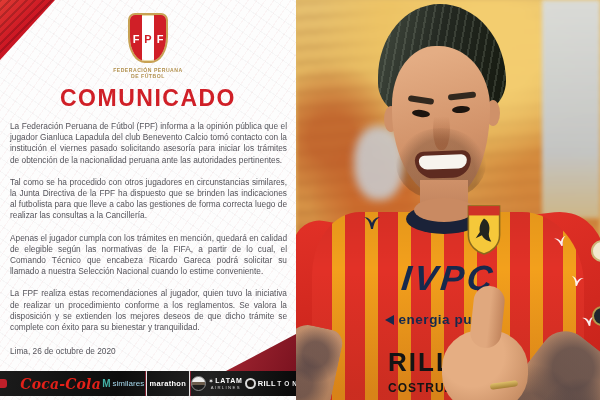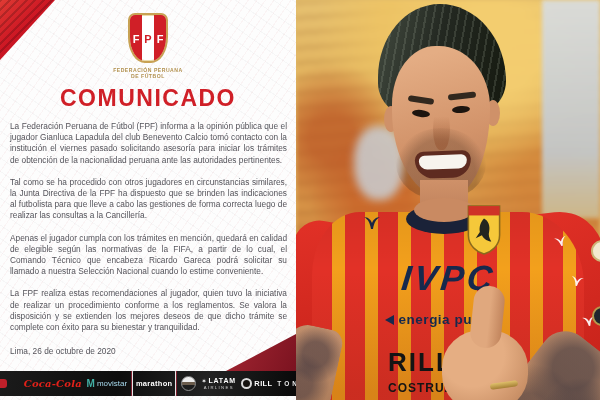--- a/index.html
+++ b/index.html
@@ -41,21 +41,21 @@
   .corner-wedge{position:absolute;right:0;bottom:29px;width:70px;height:37px;
     background:linear-gradient(115deg,#a32632,#7b1320);
     clip-path:polygon(100% 0,100% 100%,0 100%);}
 
   .sponsor-bar{position:absolute;left:0;bottom:4px;width:296px;height:25px;
     background:linear-gradient(100deg,#1b1b1b,#0d0d0d 40%,#222 70%,#090909);
     display:flex;align-items:center;justify-content:space-between;padding:0 0 0 0;overflow:hidden;}
   .sp{display:flex;align-items:center;white-space:nowrap;flex:none;}
   .frag{width:7px;height:9px;background:#c0202a;border-radius:0 3px 3px 0;margin-left:0;}
   .cocacola{color:#e32119;font-family:"DejaVu Serif",serif;font-style:italic;font-weight:700;
-    font-size:10px;letter-spacing:.2px;margin-left:12px;}
+    font-size:14px;letter-spacing:.2px;margin-left:12px;}
   .mv-m{color:#43b0a5;font-weight:800;font-size:10px;margin-right:2px;}
   .mv-t{color:#a6d8ec;font-size:8px;}
   .marathon{border:1px solid #e6e6e6;box-shadow:0 0 0 1px #7d2030;border-radius:6px;
     color:#fff;font-size:7.5px;font-weight:700;padding:12px 3px;letter-spacing:.3px;}
   .emblem{width:13px;height:13px;border-radius:50%;border:1px solid #8c8c8c;
     background:linear-gradient(#ededed 0 38%,#6b5c4c 38% 62%,#1d1d1d 62%);}
   .latam{display:flex;flex-direction:column;align-items:center;line-height:1;}
   .latam .top{display:flex;align-items:center;color:#fff;font-weight:800;font-size:7px;letter-spacing:.8px;}
   .latam .star{font-size:6px;margin-right:1px;color:#fff;}
   .latam .sub{color:#cfcfcf;font-size:5px;letter-spacing:1.6px;transform:scale(.85);margin-top:1px;}
@@ -196,21 +196,21 @@
 
     <div class="corner-wedge"></div>
 
     <div class="sponsor-bar">
       <span class="sp">
           <span class="frag"></span>
         </span>
       <span class="sp cocacola">Coca-Cola</span>
       <span class="sp">
         <span class="mv-m">M</span>
-        <span class="mv-t">movistar</span>
+        <span class="mv-t">similares</span>
       </span>
       <span class="sp marathon">marathon</span>
       <span class="sp">
           <span class="emblem"></span>
         </span>
       <span class="sp latam">
         <span class="top">
             <span class="star">✶</span>
             <span>LATAM</span>
           </span>

